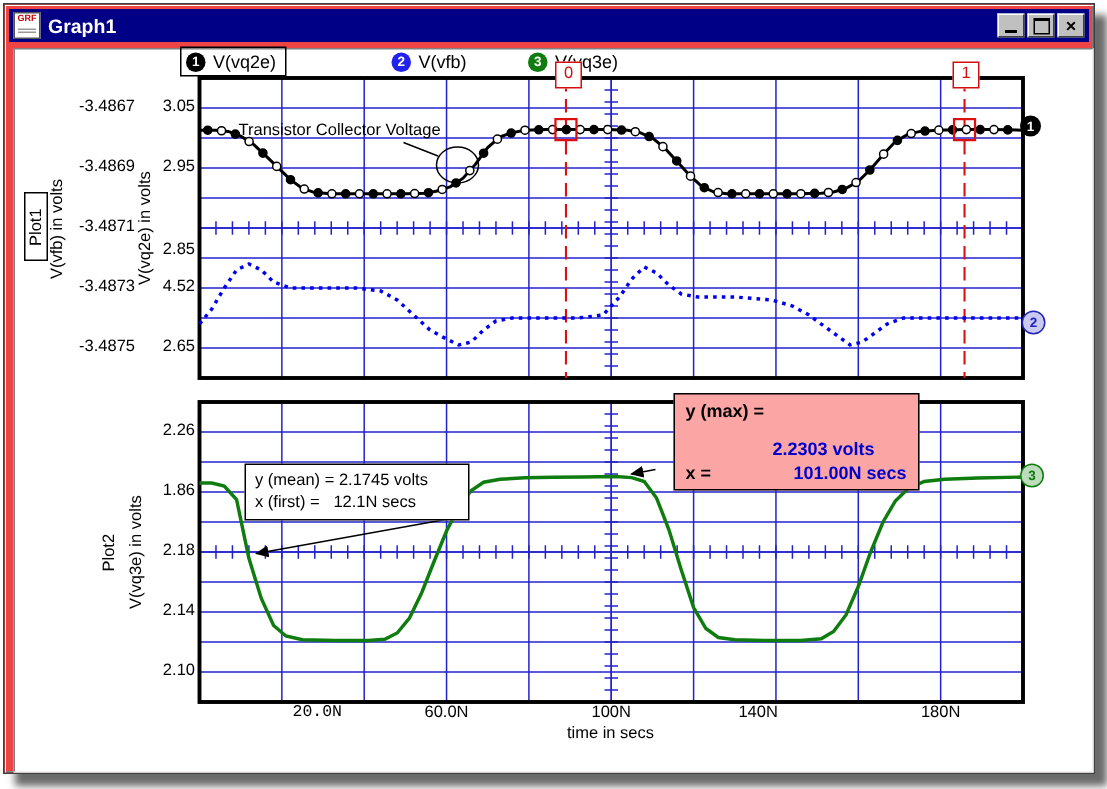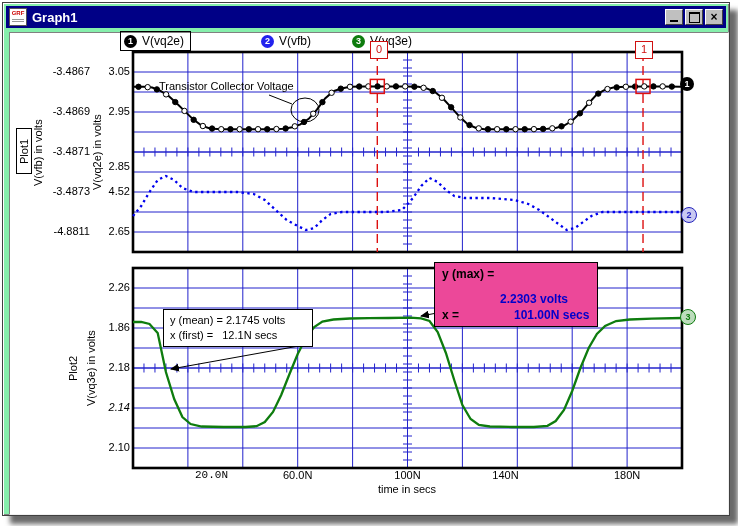--- a/index.html
+++ b/index.html
@@ -1,18 +1,18 @@
 <!DOCTYPE html>
 <html><head>
 <meta charset="utf-8">
 <style>
   html,body{margin:0;padding:0;background:#fff;}
   #page{position:relative;width:738px;height:526px;background:#fff;overflow:hidden;
         font-family:"Liberation Sans",sans-serif;}
-  .window{position:absolute;left:2px;top:2px;width:726px;height:512px;background:#86efac;
+  .window{position:absolute;left:2px;top:2px;width:726px;height:512px;background:#ef4444;
         border:1px solid #404040;
         box-shadow:inset 1px 1px 0 #ffffff, inset -1px -1px 0 #808080, 8px 8px 5px #6a6a6a;}
   .titlebar{position:absolute;left:3px;top:3px;right:3px;height:22px;display:flex;align-items:center;
         padding:0 3px;color:#fff;}
   .title-text{font-size:13px;font-weight:bold;margin-left:5px;flex:1;}
   .app-icon{width:16px;height:16px;background:#fff;border:1px solid #555;position:relative;font-size:6px;
         font-weight:bold;color:#c00;text-align:center;line-height:9px;}
   .app-icon .ln{position:absolute;left:2px;right:2px;height:1px;background:#999;}
   .tb-btn{width:16px;height:14px;background:#c0c0c0;border:1px solid;border-color:#fff #404040 #404040 #fff;
         margin-left:2px;display:flex;align-items:center;justify-content:center;position:relative;}
@@ -86,34 +86,34 @@
   <div class="vlabel" style="left:31px;top:105px;height:95px;width:14px;">V(vfb) in volts</div>
   <div class="vlabel" style="left:90px;top:105px;height:95px;width:14px;">V(vq2e) in volts</div>
   <div class="vlabel" style="left:66px;top:320px;height:96px;width:14px;">Plot2</div>
   <div class="vlabel" style="left:84px;top:320px;height:96px;width:14px;">V(vq3e) in volts</div>
 
   <div id="vfb-ticks">
       <span class="tick-label" style="left: 46px; top: 65px; width: 44px; text-align: right; position: absolute;">-3.4867</span>
       <span class="tick-label" style="left: 46px; top: 105px; width: 44px; text-align: right; position: absolute;">-3.4869</span>
       <span class="tick-label" style="left: 46px; top: 145px; width: 44px; text-align: right; position: absolute;">-3.4871</span>
       <span class="tick-label" style="left: 46px; top: 185px; width: 44px; text-align: right; position: absolute;">-3.4873</span>
-      <span class="tick-label" style="left: 46px; top: 225px; width: 44px; text-align: right; position: absolute;">-4.8811</span>
+      <span class="tick-label" style="left: 46px; top: 225px; width: 44px; text-align: right; position: absolute;">-3.4875</span>
     </div>
   <div id="vq2e-ticks">
       <span class="tick-label" style="left: 104px; top: 65px; width: 26px; text-align: right; position: absolute;">3.05</span>
       <span class="tick-label" style="left: 104px; top: 105px; width: 26px; text-align: right; position: absolute;">2.95</span>
       <span class="tick-label" style="left: 104px; top: 160px; width: 26px; text-align: right; position: absolute;">2.85</span>
       <span class="tick-label" style="left: 104px; top: 185px; width: 26px; text-align: right; position: absolute;">4.52</span>
       <span class="tick-label" style="left: 104px; top: 225px; width: 26px; text-align: right; position: absolute;">2.65</span>
     </div>
   <div id="vq3e-ticks">
       <span class="tick-label" style="left: 102px; top: 281px; width: 28px; text-align: right; position: absolute;">2.26</span>
       <span class="tick-label" style="left: 102px; top: 321px; width: 28px; text-align: right; position: absolute;">1.86</span>
       <span class="tick-label" style="left: 102px; top: 361px; width: 28px; text-align: right; position: absolute;">2.18</span>
-      <span class="tick-label" style="left: 102px; top: 401px; width: 28px; text-align: right; position: absolute; font-style: italic;">2.14</span>
+      <span class="tick-label" style="left: 102px; top: 401px; width: 28px; text-align: right; position: absolute;">2.14</span>
       <span class="tick-label" style="left: 102px; top: 441px; width: 28px; text-align: right; position: absolute;">2.10</span>
     </div>
   <div id="x-ticks">
       <span class="tick-label" style="left: 178px; top: 469px; width: 50px; text-align: right; position: absolute; font-family: Liberation Mono, monospace;">20.0N</span>
       <span class="tick-label" style="left: 272.7px; top: 469px; width: 50px; text-align: center; position: absolute;">60.0N</span>
       <span class="tick-label" style="left: 382.5px; top: 469px; width: 50px; text-align: center; position: absolute;">100N</span>
       <span class="tick-label" style="left: 492.3px; top: 469px; width: 50px; position: absolute;">140N</span>
       <span class="tick-label" style="left: 602.1px; top: 469px; width: 50px; text-align: center; position: absolute;">180N</span>
     </div>
   <div class="xaxis-title" style="left:357px;top:483px;width:100px;">time in secs</div>
@@ -391,21 +391,21 @@
   <div class="cursor-flag" style="left:635px;top:41px;">1</div>
 
   <div class="end-marker" id="em1" style="left: 680px; top: 77px; background: rgb(0, 0, 0); color: rgb(255, 255, 255);">1</div>
   <div class="end-marker" id="em2" style="left: 681px; top: 207px; background: rgb(201, 201, 242); color: rgb(34, 34, 187); border: 1px solid rgb(34, 34, 187);">2</div>
   <div class="end-marker" id="em3" style="left: 680px; top: 309px; background: rgb(188, 220, 188); color: rgb(14, 124, 14); border: 1px solid rgb(14, 124, 14);">3</div>
 
   <div class="note-box" style="left:163px;top:309px;width:136px;">
     <div style="white-space:pre;">y (mean) = 2.1745 volts</div>
     <div style="white-space:pre;">x (first) =   12.1N secs</div>
   </div>
-  <div class="max-box" id="max-box" style="left: 434px; top: 262px; width: 148px; background: #ec4899;">
+  <div class="max-box" id="max-box" style="left: 449px; top: 262px; width: 148px; background: #fca5a5;">
     <div class="max-row">
         <span class="lab1">y (max) =</span>
       <span id="maxv1" style="color: rgb(0, 0, 204); margin-top: 25px;">2.2303 volts</span>
       </div>
     <div class="max-row">
         <span class="lab2">x =</span>
       <span id="maxv2" style="color: rgb(0, 0, 204);">101.00N secs</span>
       </div>
   </div>
 </div>

